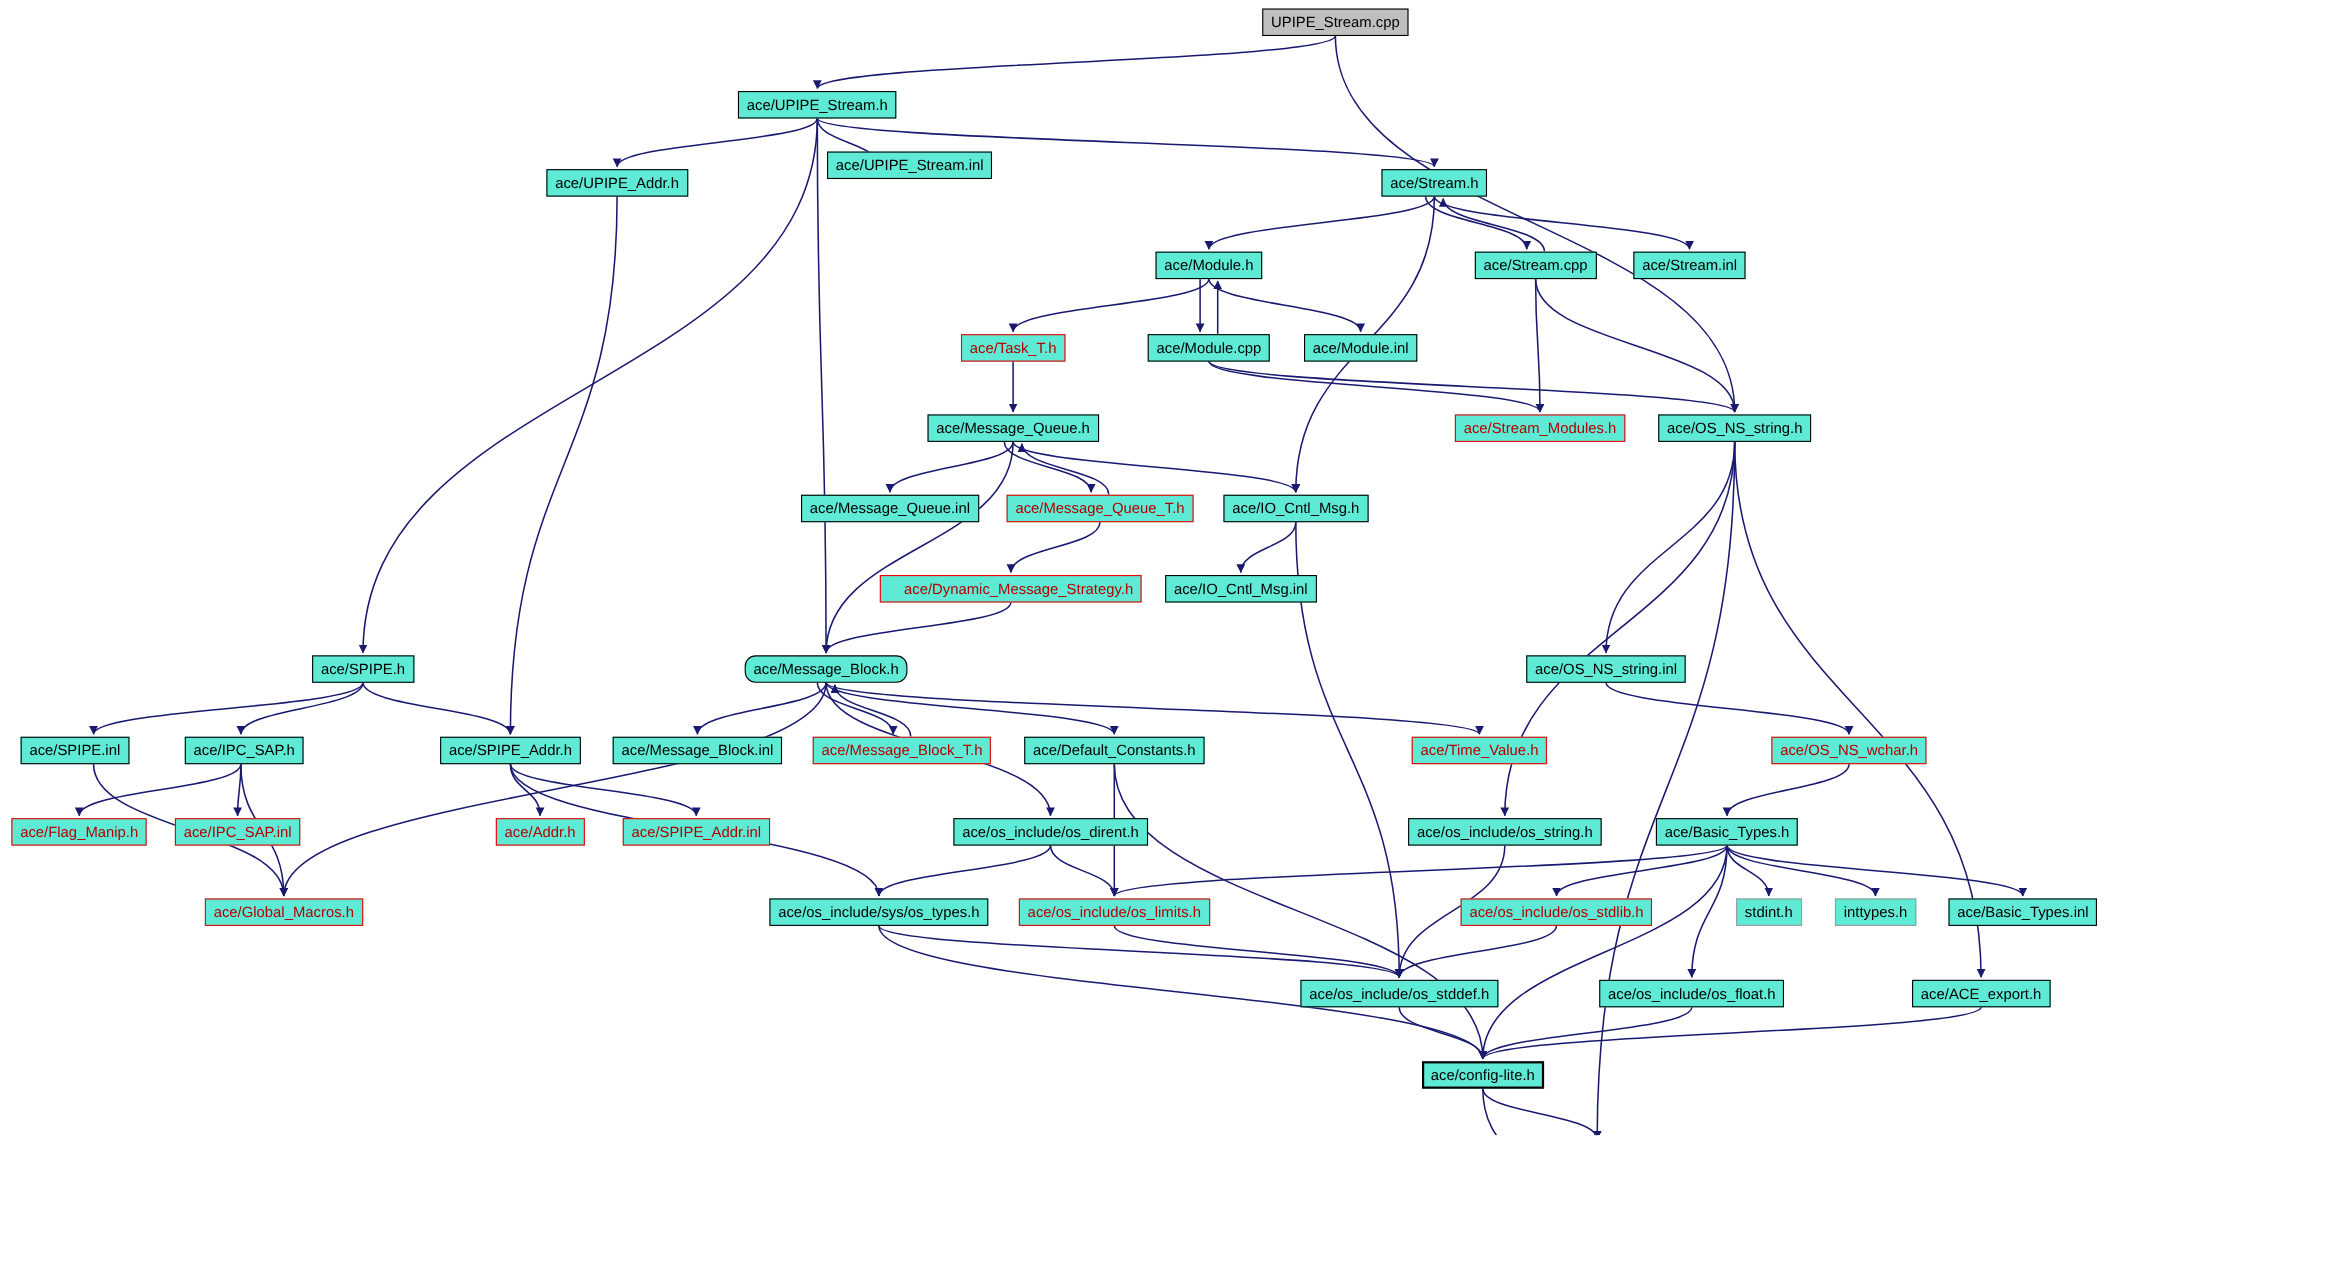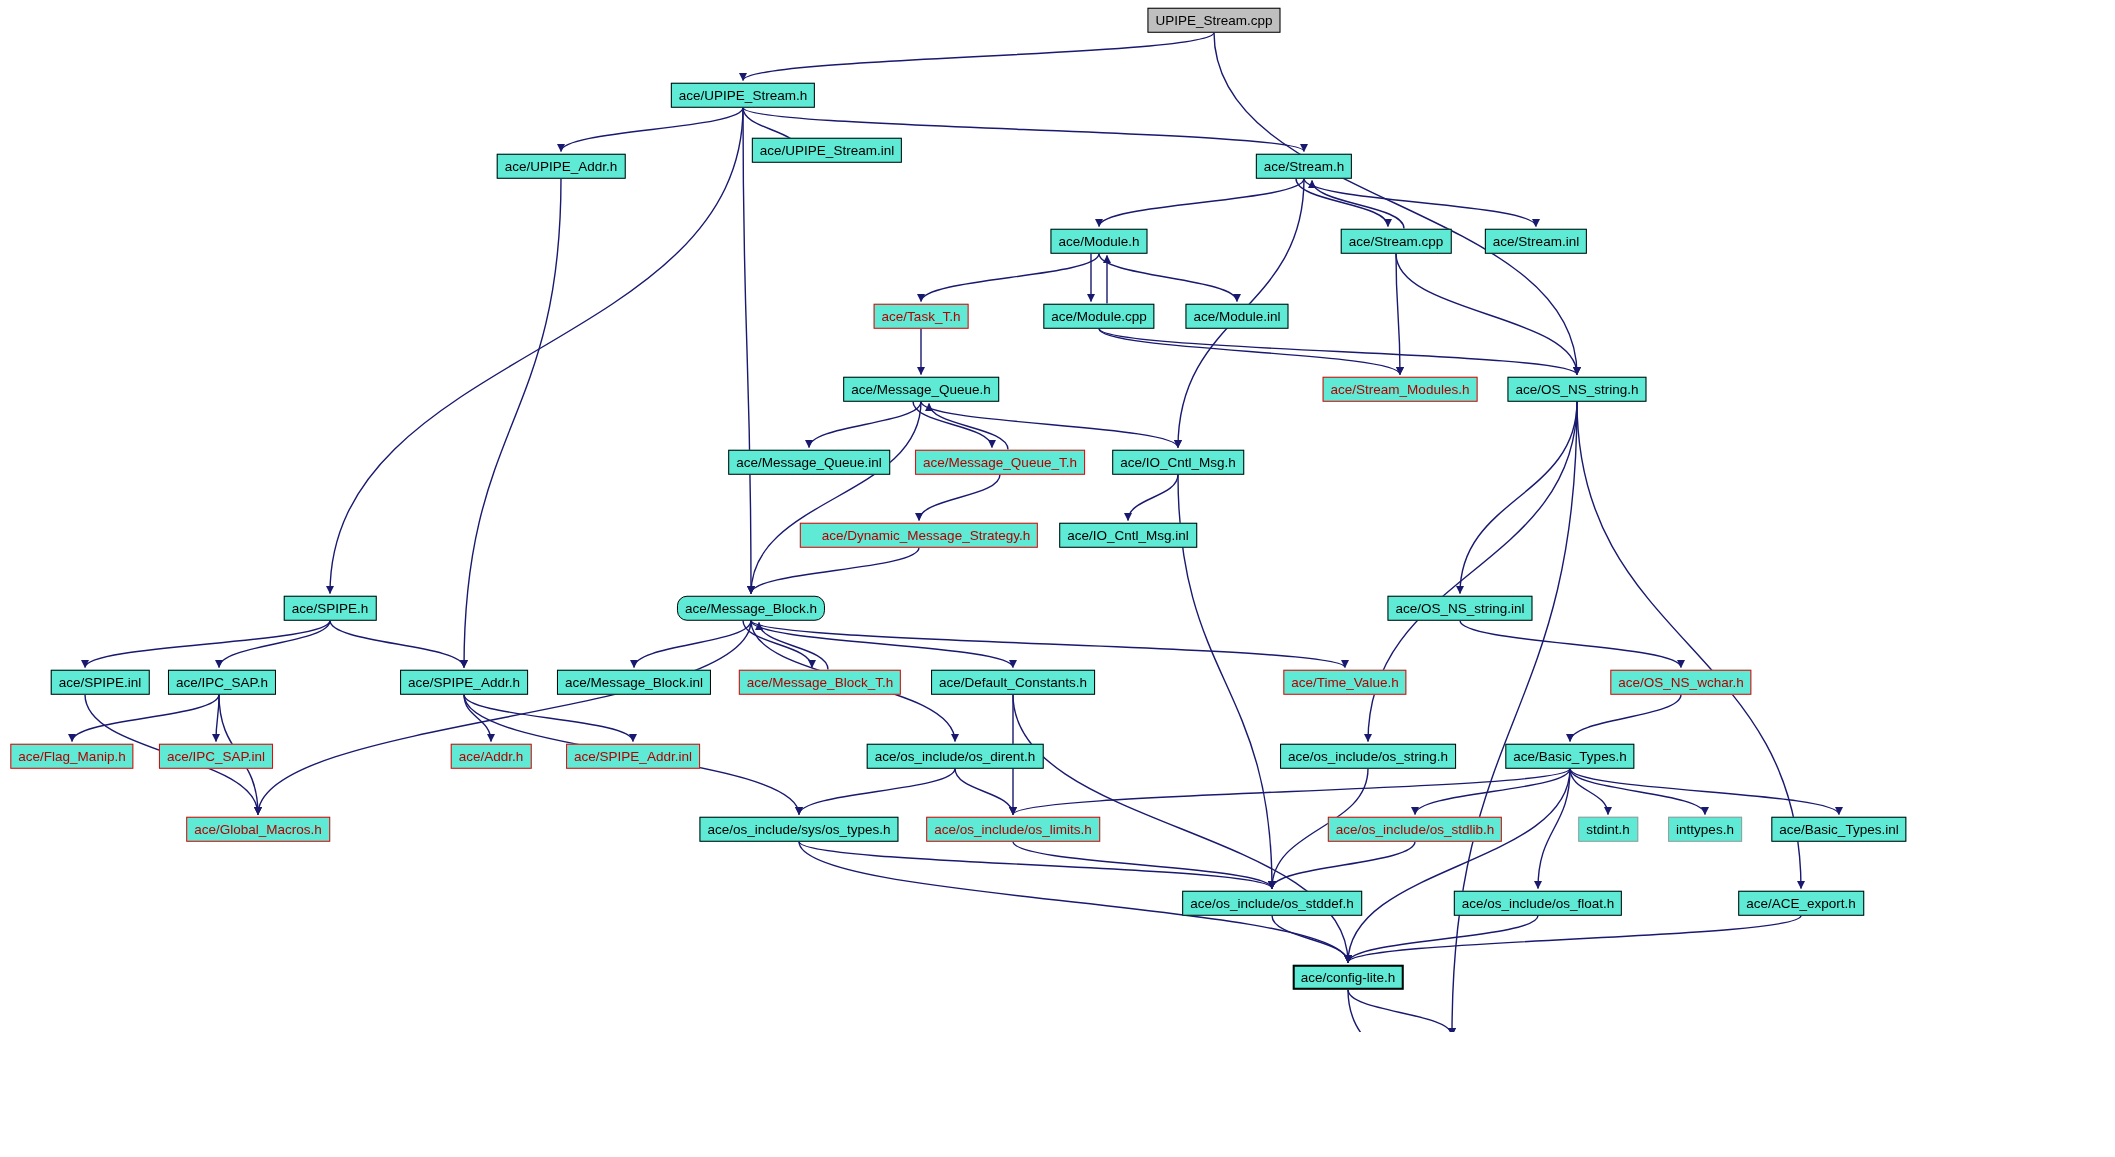--- a/index.html
+++ b/index.html
@@ -133,21 +133,21 @@
     <div class="node red" style="left: 1400px; top: 389px;">ace/Stream_Modules.h</div>
     <div class="node normal" style="left: 1577px; top: 389px;">ace/OS_NS_string.h</div>
     <div class="node normal" style="left: 809px; top: 462px;">ace/Message_Queue.inl</div>
     <div class="node red" style="left: 1000px; top: 462px;">ace/Message_Queue_T.h</div>
     <div class="node normal" style="left: 1178px; top: 462px;">ace/IO_Cntl_Msg.h</div>
     <div class="node red" style="left: 919px; top: 535px; padding-left: 21px;">ace/Dynamic_Message_Strategy.h</div>
     <div class="node normal" style="left: 1128px; top: 535px;">ace/IO_Cntl_Msg.inl</div>
     <div class="node normal" style="left: 330px; top: 608px;">ace/SPIPE.h</div>
     <div class="node normal" style="left: 751px; top: 608px; border-radius: 10px;">ace/Message_Block.h</div>
     <div class="node normal" style="left: 1460px; top: 608px;">ace/OS_NS_string.inl</div>
-    <div class="node normal" style="left: 100px; top: 682px;">ace/SPIPE.inl</div>
+    <div class="node normal" style="left: 68px; top: 682px;">ace/SPIPE.inl</div>
     <div class="node normal" style="left: 222px; top: 682px;">ace/IPC_SAP.h</div>
     <div class="node normal" style="left: 464px; top: 682px;">ace/SPIPE_Addr.h</div>
     <div class="node normal" style="left: 634px; top: 682px;">ace/Message_Block.inl</div>
     <div class="node red" style="left: 820px; top: 682px;">ace/Message_Block_T.h</div>
     <div class="node normal" style="left: 1013px; top: 682px;">ace/Default_Constants.h</div>
     <div class="node red" style="left: 1345px; top: 682px;">ace/Time_Value.h</div>
     <div class="node red" style="left: 1681px; top: 682px;">ace/OS_NS_wchar.h</div>
     <div class="node red" style="left: 72px; top: 756px;">ace/Flag_Manip.h</div>
     <div class="node red" style="left: 216px; top: 756px;">ace/IPC_SAP.inl</div>
     <div class="node red" style="left: 491px; top: 756px;">ace/Addr.h</div>

